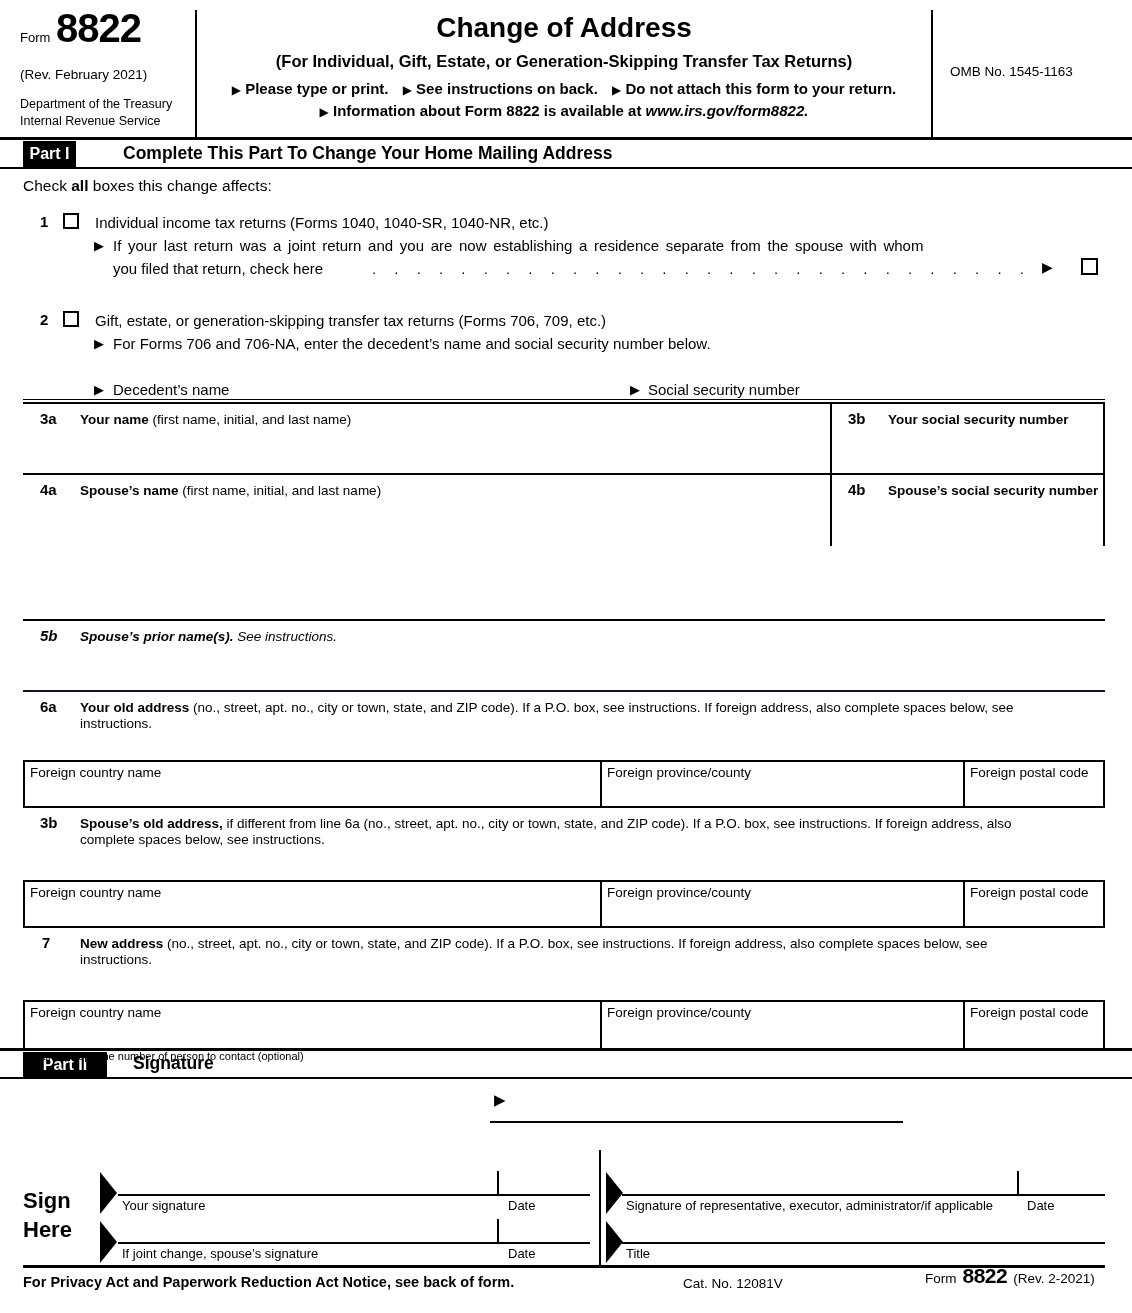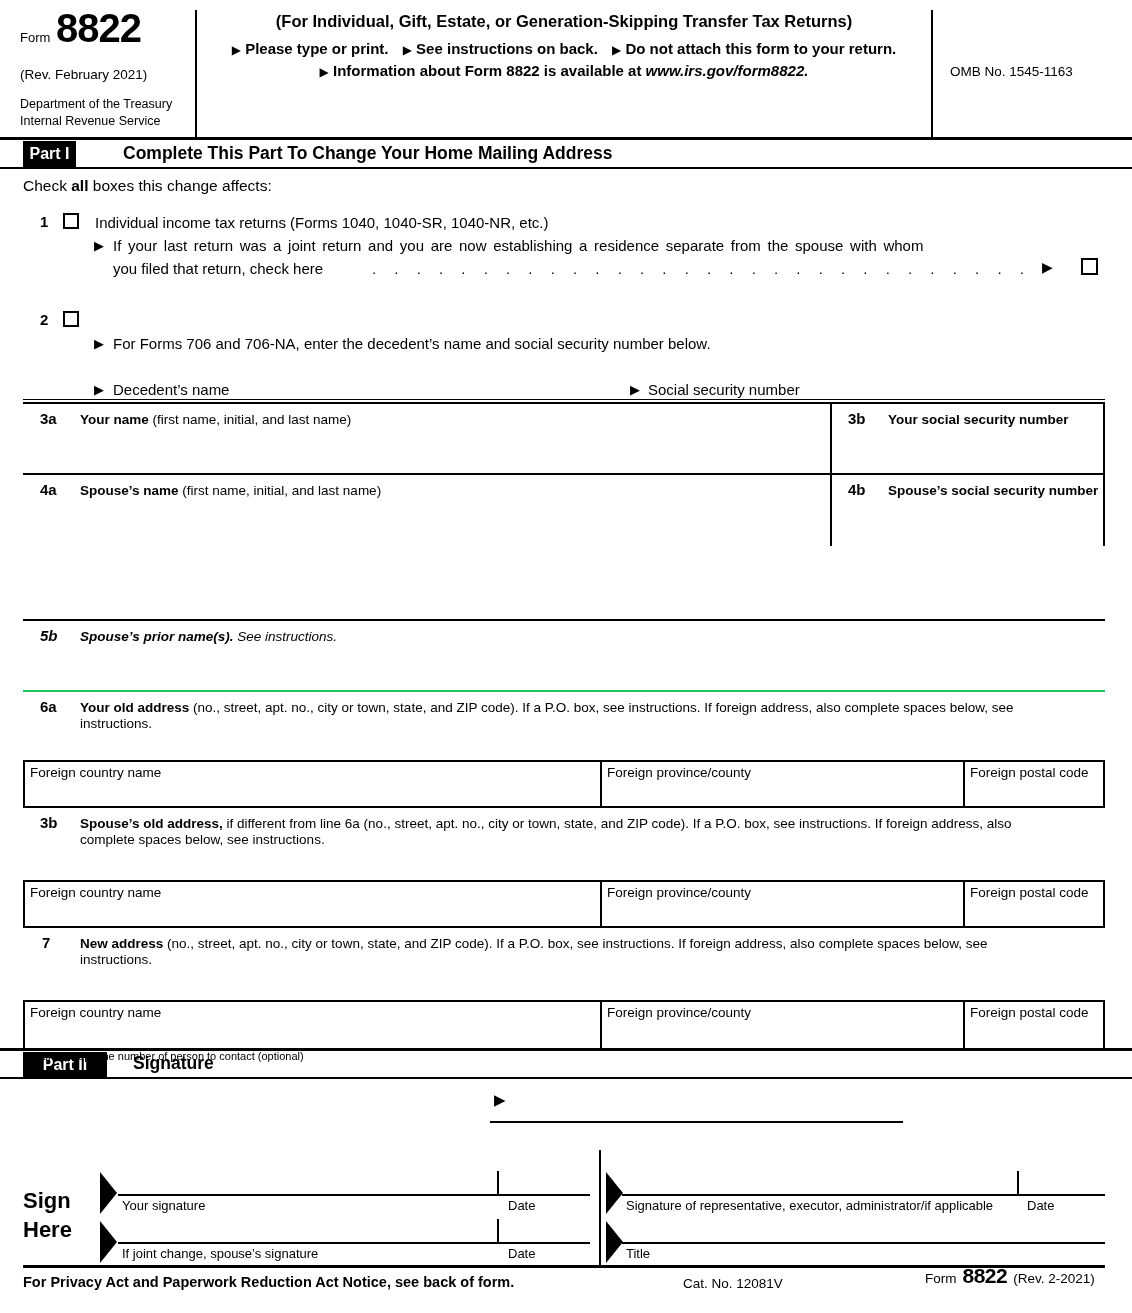--- a/index.html
+++ b/index.html
@@ -39,20 +39,21 @@
   <div class="abs" style="left:20px; top:30px; font-size:13px;">Form</div>
   <div class="abs b" style="left:56px; top:6px; font-size:40px; letter-spacing:-1px;">8822</div>
   <div class="abs" style="left:20px; top:67px; font-size:13.5px;">(Rev. February 2021)</div>
   <div class="abs" style="left:20px; top:97px; font-size:12.5px;">Department of the Treasury</div>
   <div class="abs" style="left:20px; top:114px; font-size:12.5px;">Internal Revenue Service</div>
 
   <div class="vline" style="left:195px; top:10px; height:127px;"></div>
   <div class="vline" style="left:931px; top:10px; height:127px;"></div>
 
   <div class="abs" style="left:198px; top:12px; width:732px; text-align:center;">
+    <div class="b" style="font-size:28px; margin-bottom:8px;">Change of Address</div>
     <div class="b" style="font-size:16.5px; margin-bottom:9px;">(For Individual, Gift, Estate, or Generation-Skipping Transfer Tax Returns)</div>
     <div class="b" style="font-size:15px; margin-bottom:5px;">
       <span class="arrow">▶</span>
       <span>Please type or print.</span>
       <span class="arrow" style="margin-left:10px;">▶</span>
       <span>See instructions on back.</span>
       <span class="arrow" style="margin-left:10px;">▶</span>
       <span>Do not attach this form to your return.</span>
     </div>
     <div class="b" style="font-size:15px;">
@@ -78,20 +79,21 @@
   <div class="abs body15" style="left:95px; top:214px;">Individual income tax returns (Forms 1040, 1040-SR, 1040-NR, etc.)</div>
   <span class="abs arrow" style="left:94px; top:238px; font-size:13px;">▶</span>
   <div class="abs body15" style="left:113px; top:237px; word-spacing:2.5px;">If your last return was a joint return and you are now establishing a residence separate from the spouse with whom</div>
   <div class="abs body15" style="left:113px; top:260px;">you filed that return, check here</div>
   <div class="dots" style="left:372px; top:260px; width:660px;">. . . . . . . . . . . . . . . . . . . . . . . . . . . . . . . . . . . .</div>
   <span class="abs arrow" style="left:1042px; top:259px; font-size:14px;">▶</span>
   <div class="checkbox" style="left:1081px; top:258px; width:17px; height:17px;"></div>
 
   <div class="num" style="left:40px; top:311px;">2</div>
   <div class="checkbox" style="left:63px; top:311px;"></div>
+  <div class="abs body15" style="left:95px; top:312px;">Gift, estate, or generation-skipping transfer tax returns (Forms 706, 709, etc.)</div>
   <span class="abs arrow" style="left:94px; top:336px; font-size:13px;">▶</span>
   <div class="abs body15" style="left:113px; top:335px;">For Forms 706 and 706-NA, enter the decedent’s name and social security number below.</div>
 
   <span class="abs arrow" style="left:94px; top:382px; font-size:13px;">▶</span>
   <div class="abs body15" style="left:113px; top:381px;">Decedent’s name</div>
   <div class="abs" style="left:113px; top:398px; width:500px; height:2px;"></div>
   <span class="abs arrow" style="left:630px; top:382px; font-size:13px;">▶</span>
   <div class="abs body15" style="left:648px; top:381px;">Social security number</div>
   <div class="hline" style="left:23px; top:399px; width:1082px; height:1px;"></div>
 
@@ -112,21 +114,21 @@
     <span class="abs b" style="left:16px; top:6px; font-size:15px;">4b</span>
     <span class="abs cell-label b" style="left:56px; top:8px;">Spouse’s social security number</span>
   </div>
 
 
   <div class="row" style="left:23px; top:619px; width:1082px; height:71px; border-top:2px solid #000;font-style:italic;">
     <span class="abs b" style="left:17px; top:6px; font-size:15px;">5b</span>
     <span class="abs cell-label" style="left:57px; top:8px;"><span class="b">Spouse’s prior name(s).</span><span> See instructions.</span></span>
   </div>
 
-  <div class="row" style="left:23px; top:690px; width:1082px; height:70px; border-top:2px solid #22c55e;">
+  <div class="row" style="left:23px; top:690px; width:1082px; height:70px; border-top:2px solid #0f172a;">
     <span class="abs b" style="left:17px; top:6px; font-size:15px;">6a</span>
     <span class="abs cell-label" style="left:57px; top:8px; width:955px; display:inline-block;"><span class="b">Your old address</span><span> (no., street, apt. no., city or town, state, and ZIP code). If a P.O. box, see instructions. If foreign address, also complete spaces below, see instructions.</span></span>
   </div>
 
   <div class="row" style="left:23px; top:760px; width:1082px; height:48px; border:2px solid #000;">
     <div class="abs" style="left:0; top:0; width:575px; height:100%;">
       <span class="fcell-label">Foreign country name</span>
     </div>
     <div class="abs" style="left:575px; top:0; width:363px; height:100%; border-left:2px solid #000;">
       <span class="fcell-label">Foreign province/county</span>

